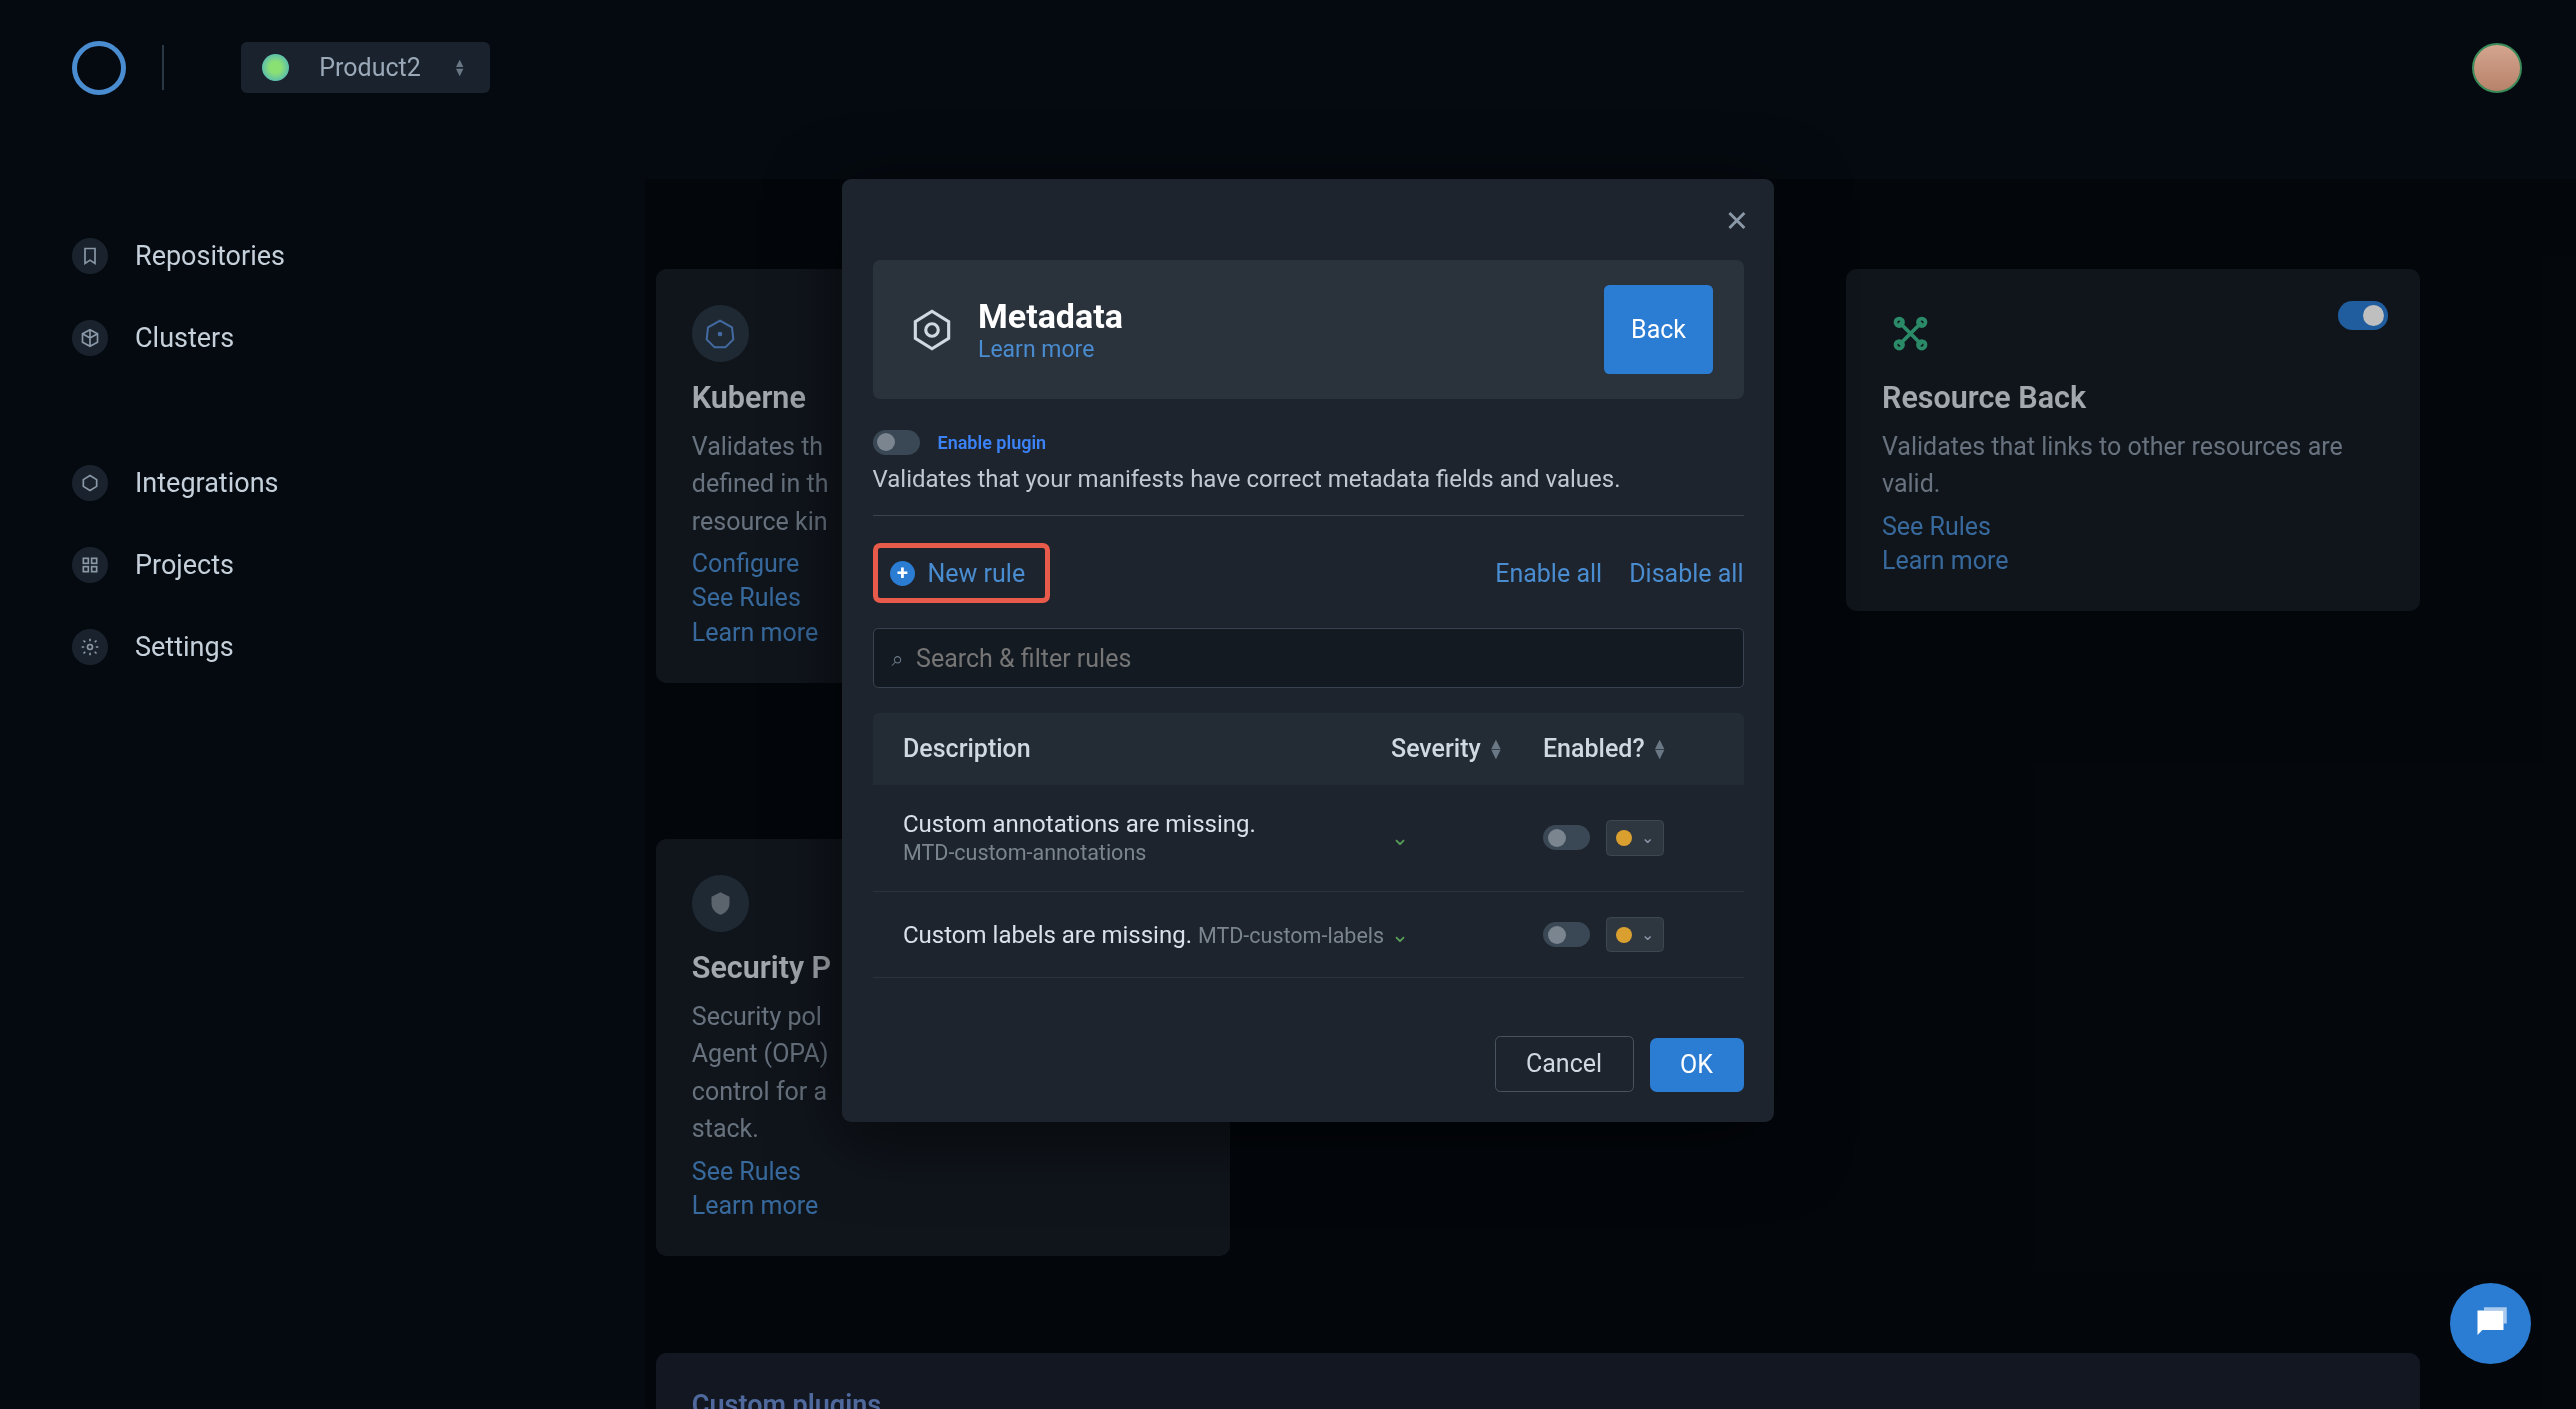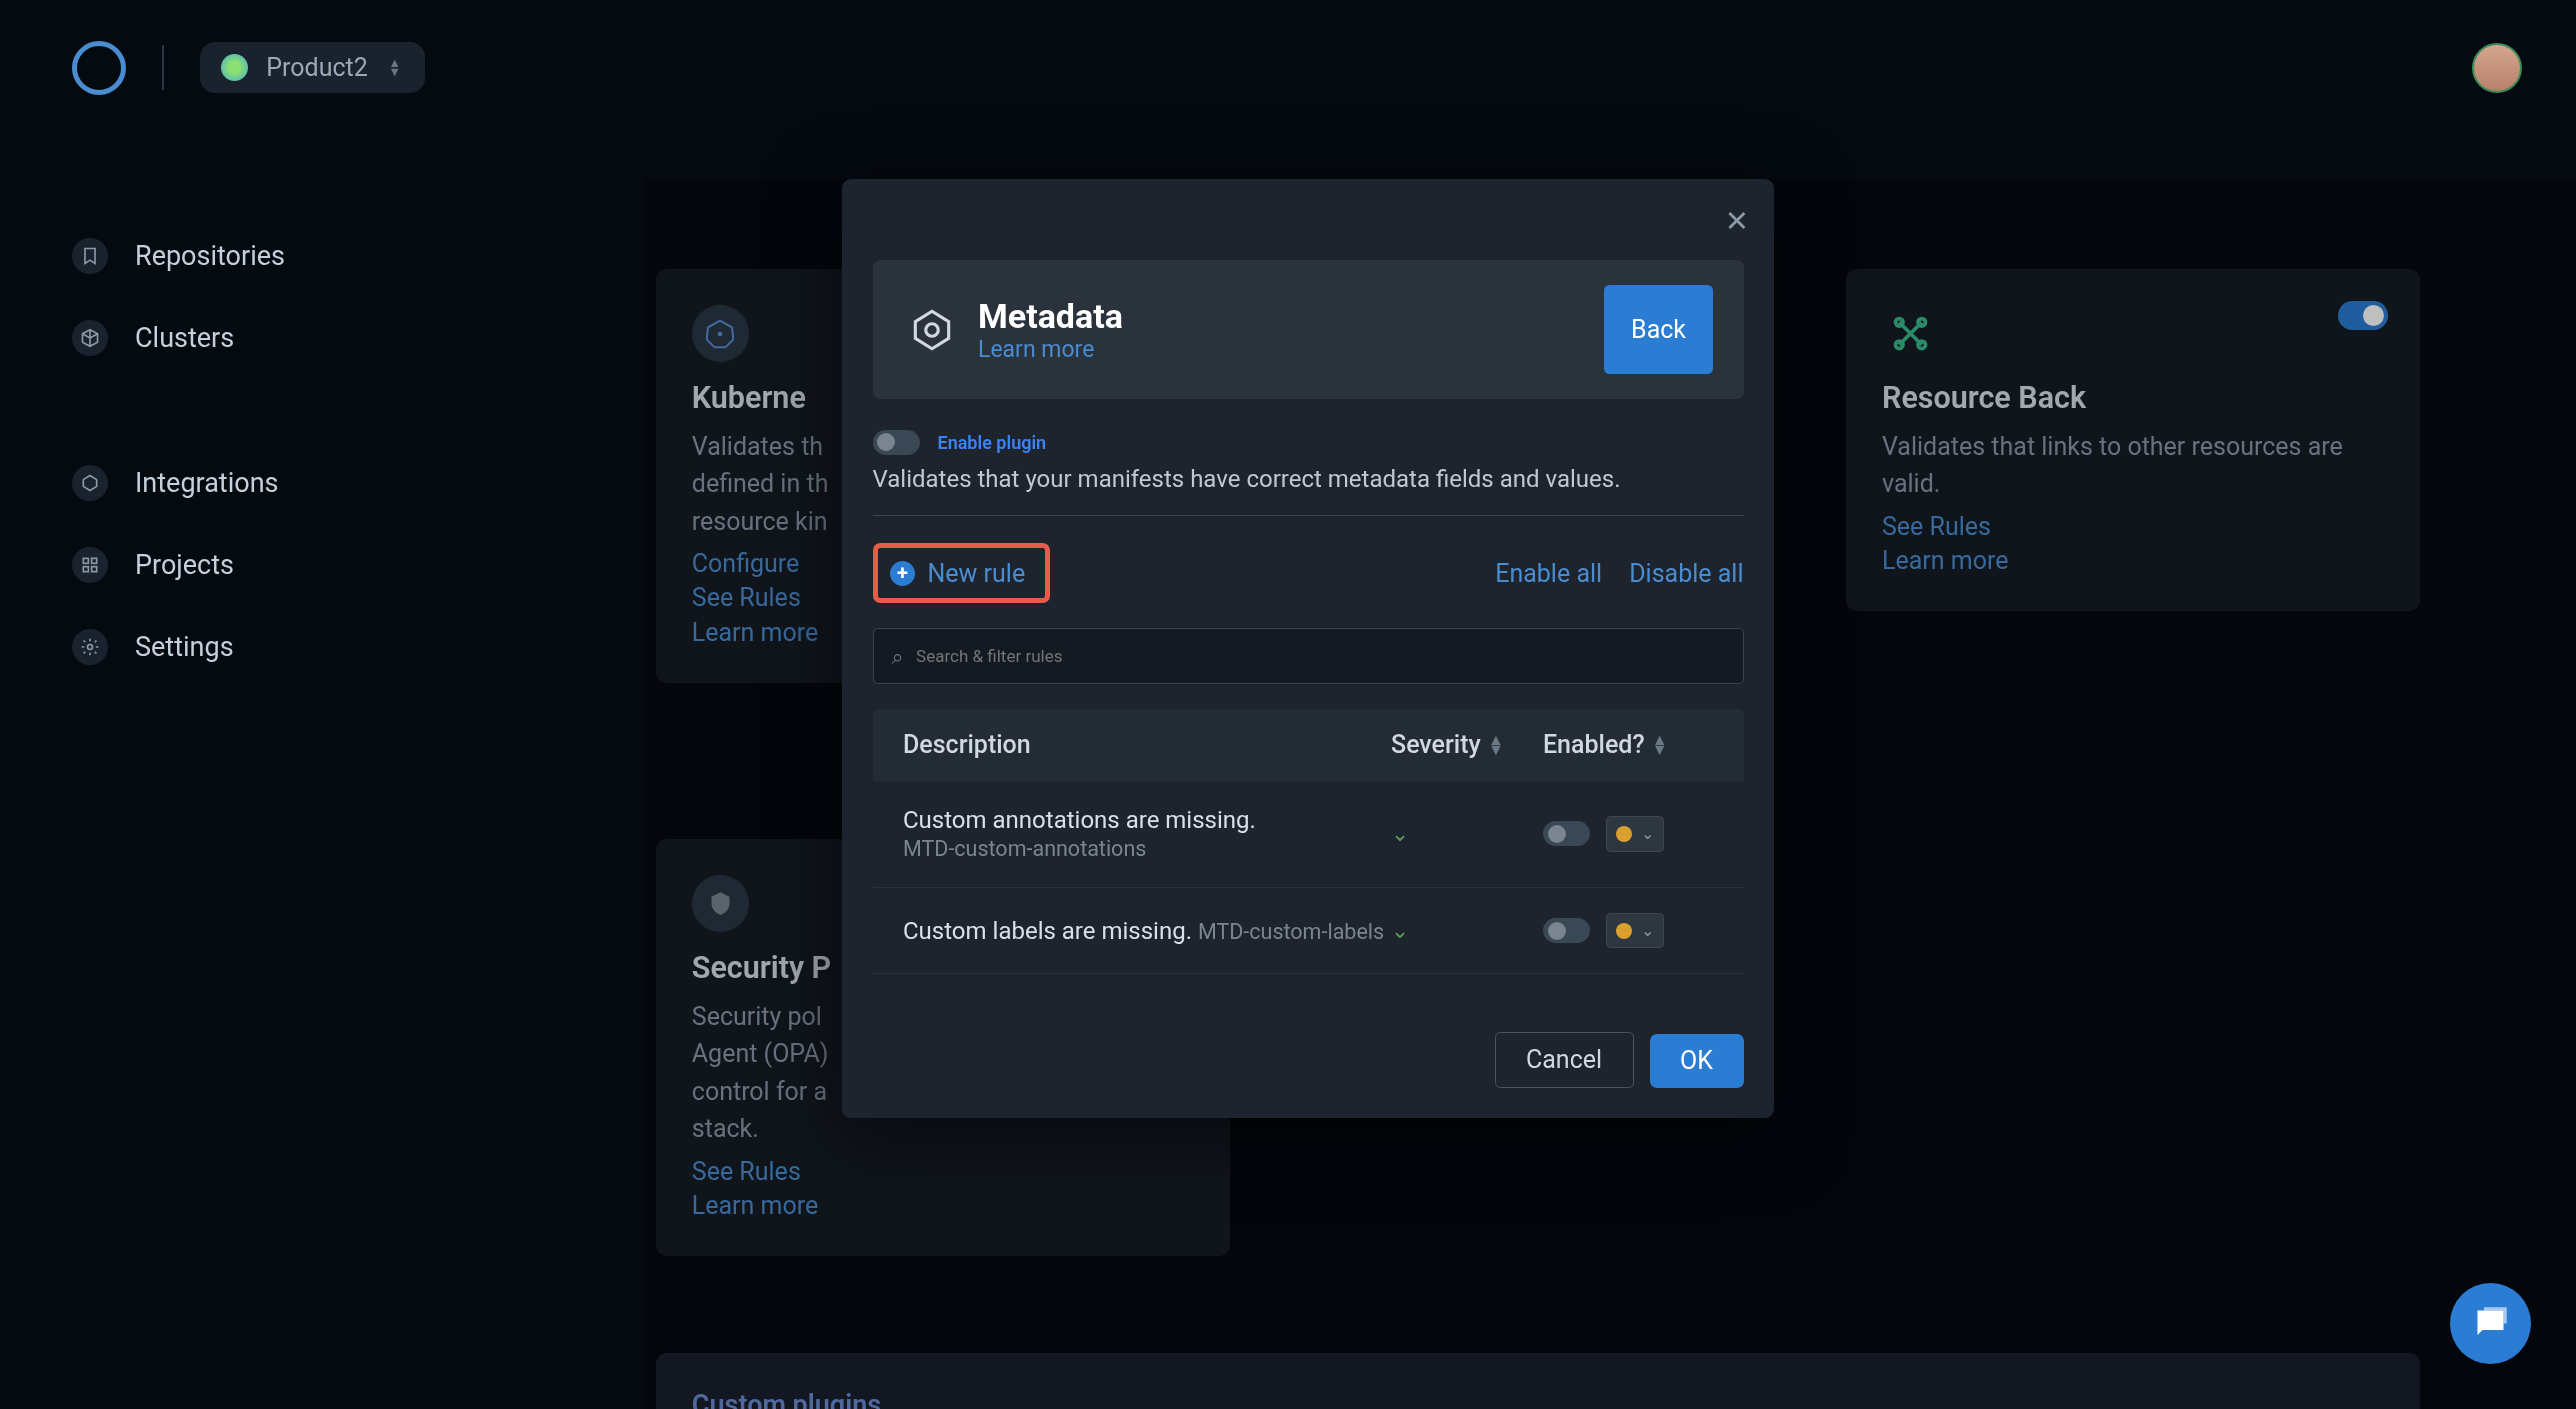--- a/index.html
+++ b/index.html
@@ -3,21 +3,21 @@
 <meta charset="utf-8">
 <style>
   * { box-sizing: border-box; margin: 0; padding: 0; font-family: -apple-system, BlinkMacSystemFont, 'Segoe UI', Roboto, sans-serif; }
   body { background: #050a10; color: #c5d0db; width: 2576px; height: 1409px; position: relative; overflow: hidden; transform-origin: top left; }
   
   
   .topbar { display: flex; align-items: center; padding: 45px 54px 0 72px; height: 90px; justify-content: space-between; }
   .topbar-left { display: flex; align-items: center; gap: 36px; }
   .logo-circle { width: 54px; height: 54px; border: 5.4px solid #4a8cd0; border-radius: 50%; display:inline-block; }
   .divider-v { width: 1.8px; height: 45px; background: #2a3744; }
-  .product-selector { display: flex; align-items: center; gap: 18px; background: #1a232d; padding: 10.8px 21.5px; border-radius: 15px; cursor: pointer; }
+  .product-selector { display: flex; align-items: center; gap: 30px; background: #1a232d; padding: 10.8px 21.5px; border-radius: 6px; cursor: pointer; margin-left: 41px; }
   .product-dot { width: 27px; height: 27px; border-radius: 50%; background: radial-gradient(circle, #8be074 30%, #3ba7d4 100%); }
   .product-name { color: #9aa8b8; font-size: 25px; }
   .chevron-updown { width: 18px; display: flex; flex-direction: column; align-items: center; color: #6a7885; font-size: 12.5px; line-height: 0.7; }
   .avatar { width: 50px; height: 50px; border-radius: 50%; background: linear-gradient(#d4a58f,#b8826a); border: 2.7px solid #3b8a5a; }
 
   
   .sidebar { position: absolute; left: 72px; top: 215px; width: 359px; }
   .sidebar-item { display: flex; align-items: center; gap: 27px; padding: 23px 0; cursor: pointer; }
   .sidebar-icon { width: 36px; height: 36px; background: #1a232d; border-radius: 50%; display: flex; align-items: center; justify-content: center; color: #8a98a8; }
   .sidebar-label { color: #c5d0db; font-size: 27px; }
@@ -64,21 +64,21 @@
 
   .modal-section { border-top: 0.9px solid #3a4450; padding-top: 27px; }
   .new-rule-row { display: flex; align-items: center; justify-content: space-between; margin-bottom: 25px; }
   .highlight-box { border: 5.4px solid #e85a4a; border-radius: 7.2px; padding: 10.8px 20px 10.8px 12.5px; display: inline-flex; align-items: center; gap: 12.5px; cursor: pointer; }
   .plus-circle { width: 25px; height: 25px; border-radius: 50%; background: #2b7cd3; color: #fff; display: flex; align-items: center; justify-content: center; font-size: 20px; font-weight: bold; }
   .new-rule-text { color: #4a8cd0; font-size: 25px; }
   .link-group { display: flex; gap: 27px; }
   .link-text { color: #4a8cd0; font-size: 25px; cursor: pointer; }
 
   .search-box { background: #141a22; border: 0.9px solid #3a4450; border-radius: 5.4px; padding: 14.3px 18px; display: flex; align-items: center; gap: 12.5px; margin-bottom: 25px; }
-  .search-input { background: transparent; border: none; color: #8a98a8; font-size: 17px; flex: 1; outline: none; }
+  .search-input { background: transparent; border: none; color: #8a98a8; font-size: 25px; flex: 1; outline: none; }
   .search-icon { color: #6a7885; font-size: 21.5px; }
 
   .table { width: 100%; }
   .table-header { background: #232b34; display: flex; padding: 21.5px 30.5px; border-radius: 5.4px 5.4px 0 0; font-size: 25px; color: #d0d8e0; font-weight: 500; }
   .col-desc { flex: 1; }
   .col-sev { width: 152px; display: flex; align-items: center; gap: 7.2px; }
   .col-enabled { width: 170px; display: flex; align-items: center; gap: 7.2px; }
   .sort-arrows { font-size: 16px; line-height: 0.6; color: #6a7885; display: flex; flex-direction: column; }
   .table-row { display: flex; align-items: center; padding: 25px 30.5px; border-bottom: 0.9px solid #2a323c; font-size: 24px; }
   .row-title { color: #d8e0e8; }

